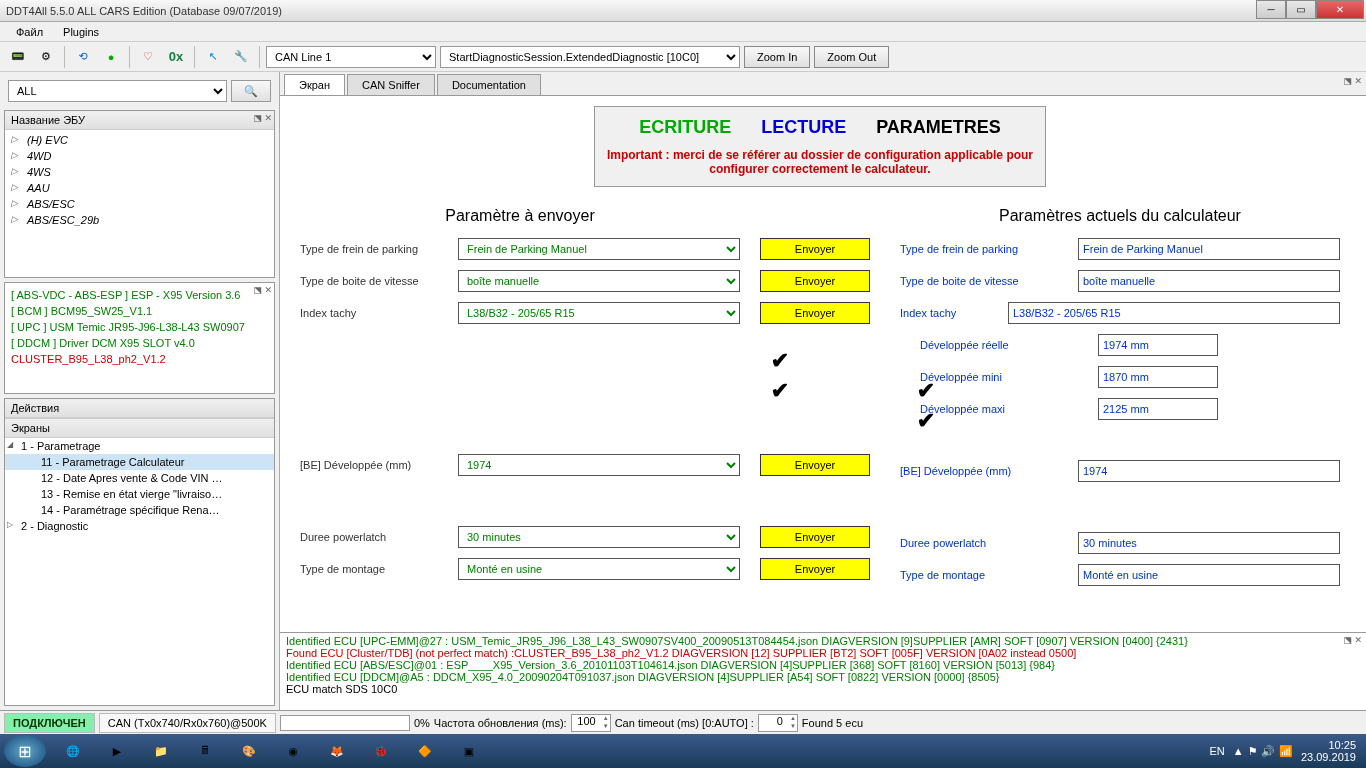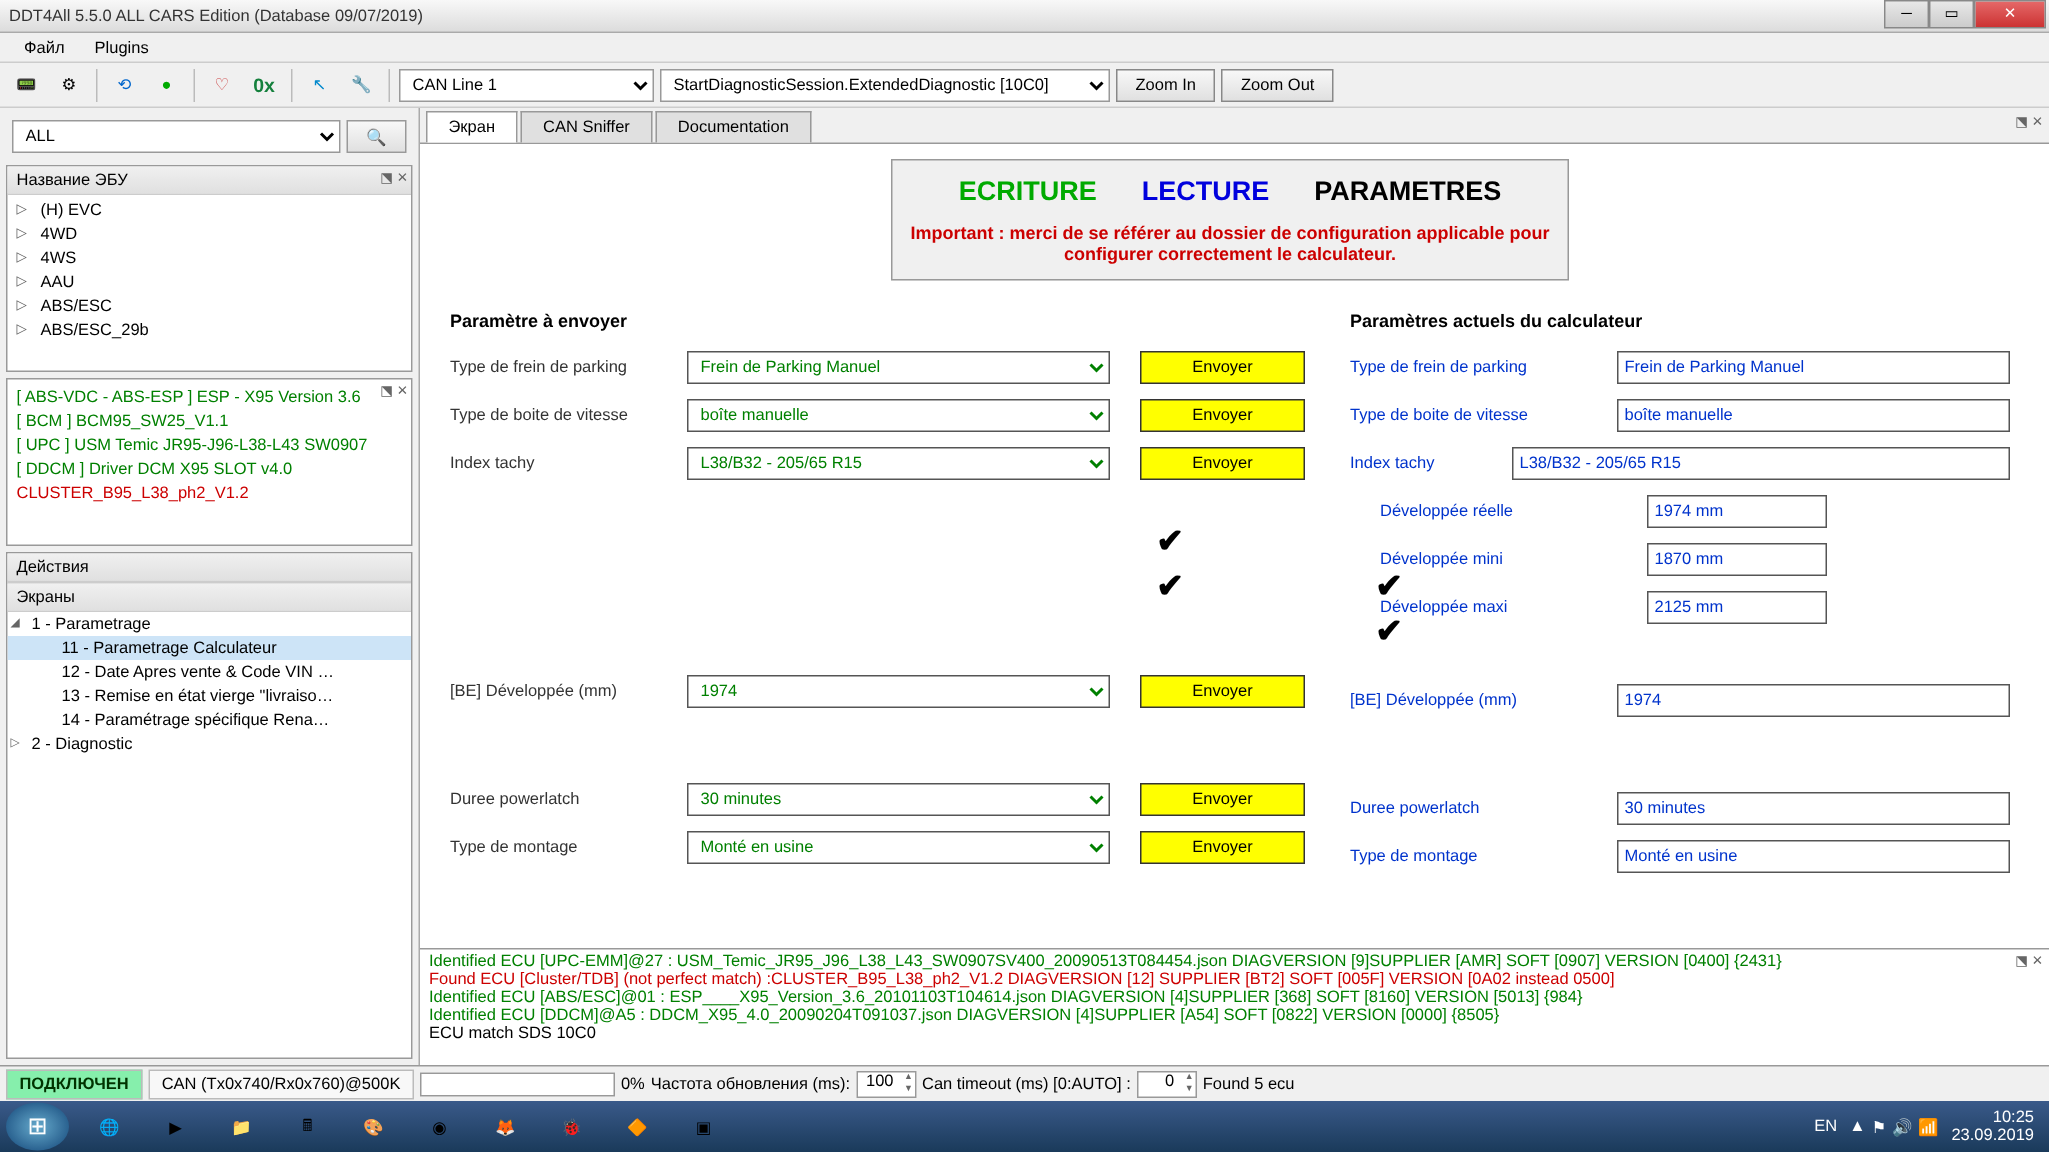--- a/index.html
+++ b/index.html
@@ -26,21 +26,21 @@
 
 .main { display: flex; height: calc(100% - 22px - 20px - 30px - 24px - 34px); }
 .left-panel { width: 280px; background: #f0f0f0; border-right: 1px solid #aaa; display: flex; flex-direction: column; padding: 4px; gap: 4px; position: relative; }
 .panel-box { background: white; border: 1px solid #999; }
 .panel-header { background: linear-gradient(#f0f0f0,#e0e0e0); padding: 3px 6px; font-size: 11px; border-bottom: 1px solid #ccc; }
 
 .filter-row { display: flex; gap: 4px; padding: 4px; }
 .filter-combo { flex: 1; height: 22px; border: 1px solid #999; background: white; padding: 0 4px; }
 .search-btn { width: 40px; height: 22px; border: 1px solid #999; background: linear-gradient(#f8f8f8,#e0e0e0); cursor: pointer; }
 
-.tree { padding: 2px; overflow-y: auto; height: 117px; }
+.tree { padding: 2px; overflow-y: auto; height: 147px; font-style: italic; }
 .tree-item { padding: 2px 4px 2px 20px; cursor: pointer; position: relative; }
 .tree-item::before { content: "▷"; position: absolute; left: 4px; font-size: 9px; color: #666; }
 
 .ecu-list { padding: 4px; height: 110px; overflow-y: auto; }
 .ecu-item { padding: 2px; font-size: 11px; color: #008000; cursor: pointer; }
 .ecu-item.red { color: #c00; }
 
 .actions-tree { overflow-y: auto; flex: 1; }
 .tree-node { padding: 2px 4px 2px 16px; cursor: pointer; position: relative; }
 .tree-node.expanded::before { content: "◢"; position: absolute; left: 2px; font-size: 8px; color: #666; }
@@ -66,21 +66,21 @@
 .hlink.green { color: #00aa00; }
 .hlink.blue { color: #0000dd; }
 .hlink.black { color: #000; }
 .warn { color: #cc0000; font-weight: bold; font-size: 12px; }
 
 .columns { display: flex; gap: 20px; }
 .col { flex: 1; }
 .col-left { flex: 0 0 440px; }
 .col-mid { flex: 0 0 120px; }
 .col-right { flex: 1; }
-.col h3 { font-size: 12px; font-weight: bold; margin-bottom: 12px; }
+.col h3 { font-size: 16px; font-weight: normal; text-align: center; margin-bottom: 12px; }
 
 .param-row { display: flex; align-items: center; margin-bottom: 8px; gap: 8px; min-height: 24px; }
 .param-label { width: 150px; font-size: 11px; color: #333; }
 .param-label.blue { color: #0033cc; }
 .param-label.indent { padding-left: 20px; }
 .param-select { flex: 1; height: 22px; border: 1px solid #555; background: white; padding: 0 4px; color: #008000; font-size: 11px; }
 .param-value { flex: 1; height: 22px; border: 1px solid #555; background: white; padding: 2px 4px; color: #0033cc; font-size: 11px; line-height: 16px; }
 
 .send-btn { width: 110px; height: 22px; background: #ffff00; border: 1px solid #333; cursor: pointer; font-size: 11px; }
 .check { font-size: 22px; font-weight: bold; color: #000; width: 20px; text-align: center; }

